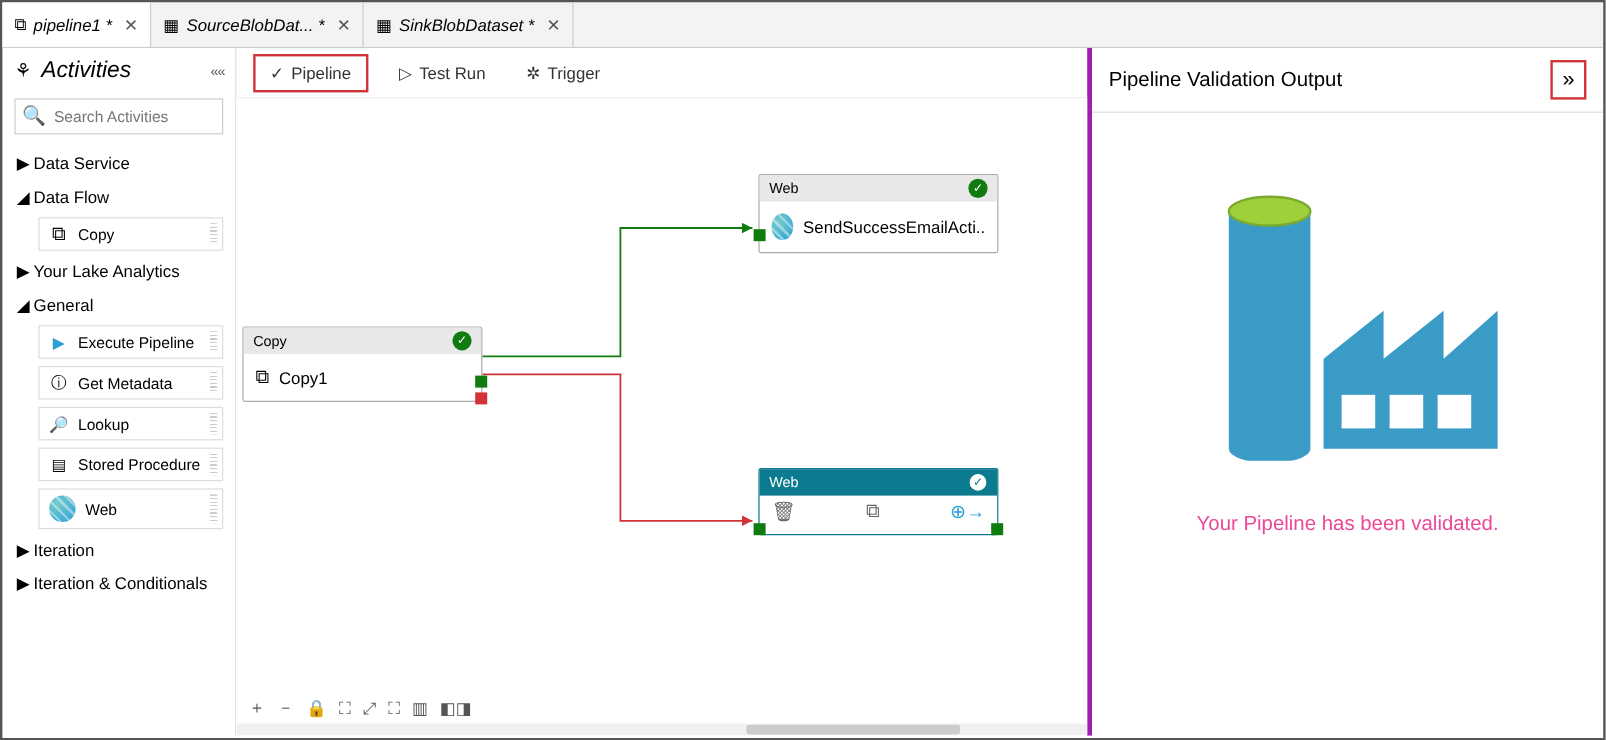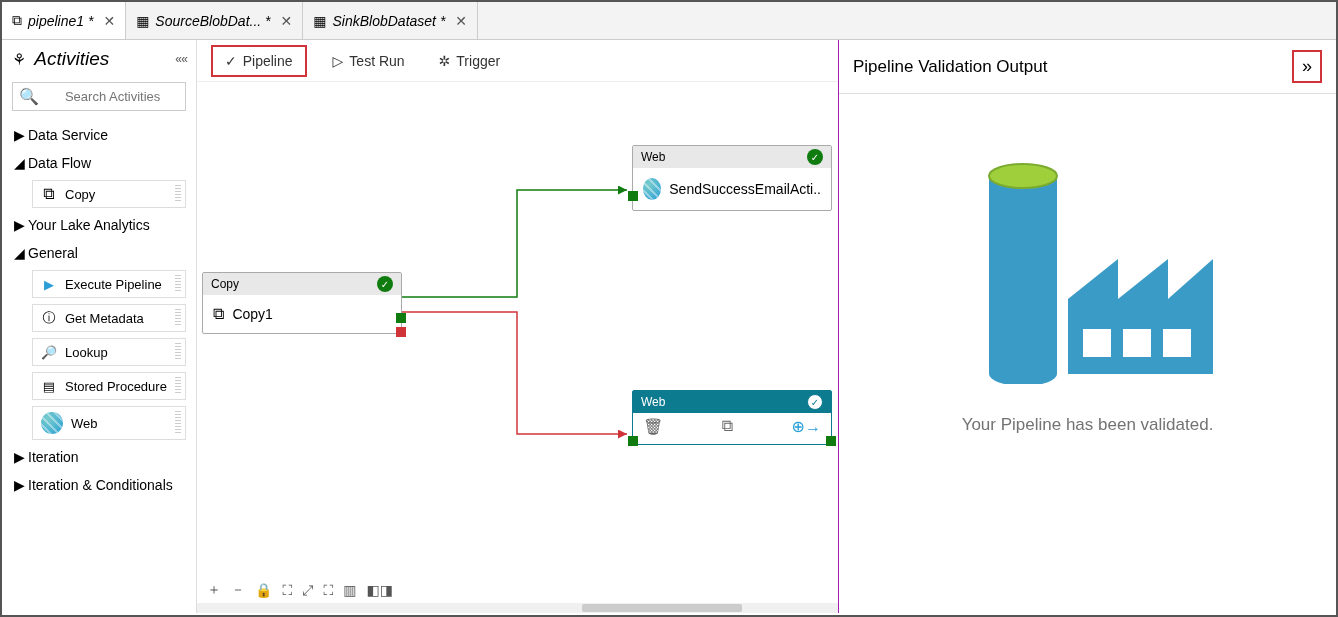--- a/index.html
+++ b/index.html
@@ -13,21 +13,21 @@
 
 
 .main { display: flex; height: calc(100% - 40px); }
 
 
 .sidebar { width: 195px; border-right: 1px solid #ddd; display: flex; flex-direction: column; }
 .sb-header { display: flex; align-items: center; padding: 8px 10px; gap: 8px; }
 .sb-title { font-size: 19px; flex: 1; font-style: italic; }
 .sb-collapse { font-size: 12px; color: #555; letter-spacing: -2px; }
 .search-box { margin: 4px 10px 10px 10px; border: 1px solid #ccc; display: flex; align-items: center; padding: 4px 6px; }
-.search-box input { border: none; outline: none; font-size: 13px; width: 100%; color: #555; margin-left: 20px; }
+.search-box input { border: none; outline: none; font-size: 13px; width: 100%; color: #555; }
 .search-box .mag { color: #888; margin-right: 6px; }
 .cat { padding: 6px 12px; font-size: 14px; display: flex; align-items: center; cursor: pointer; }
 .cat .arrow { width: 14px; display: inline-block; }
 .cat-open .arrow { transform: none; }
 .activity-item { margin: 3px 10px 3px 30px; border: 1px solid #ddd; padding: 5px 8px; font-size: 13px; display: flex; align-items: center; gap: 8px; cursor: grab; position: relative; }
 .activity-item .grip { position: absolute; right: 4px; top: 4px; bottom: 4px; width: 6px; background: repeating-linear-gradient(to bottom, #ccc 0 1px, transparent 1px 3px); }
 .ai-icon { width: 16px; height: 16px; display: inline-flex; align-items: center; justify-content: center; }
 
 
 .canvas-wrap { flex: 1; position: relative; display: flex; flex-direction: column; }
@@ -57,27 +57,27 @@
 .port.green { background: #107c10; }
 .port.red { background: #d13438; }
 .port.right-top { right: -5px; top: 40px; }
 .port.right-bottom { right: -5px; top: 54px; }
 .port.left-mid { left: -5px; top: 45px; }
 .port.right-mid { right: -5px; top: 45px; }
 
 svg.connectors { position: absolute; left: 0; top: 0; pointer-events: none; }
 
 
-.vpanel { width: 498px; border-left: 1px solid #a21caf; display: flex; flex-direction: column; }
+.vpanel { width: 430px; border-left: 4px solid #a21caf; display: flex; flex-direction: column; }
 .vheader { display: flex; justify-content: space-between; align-items: center; padding: 10px 14px; border-bottom: 1px solid #ddd; }
 .vheader h3 { font-weight: 400; font-size: 17px; }
 .vclose { border: 2px solid #d13438; padding: 4px 8px; cursor: pointer; font-size: 18px; }
 .vbody { flex: 1; display: flex; flex-direction: column; align-items: center; padding-top: 50px; }
 .factory-svg { width: 260px; height: 240px; }
-.vmsg { text-align: right; margin-top: 28px; font-size: 17px; color: #737373; line-height: 1.5; }
+.vmsg { text-align: right; margin-top: 40px; font-size: 17px; color: #ec4899; line-height: 1.5; }
 
 .web-icon { width:22px; height:22px; border-radius:50%; background: radial-gradient(circle at 30% 30%, #7cc, #2a9fd6); display:inline-block; position:relative;}
 .web-icon::after { content:""; position:absolute; inset:0; border-radius:50%; background: repeating-linear-gradient(45deg, rgba(255,255,255,.4) 0 2px, transparent 2px 6px);}
 .copy-icon { font-size: 16px; }
 .tab-icon { font-size: 14px; }
 </style>
 </head>
 <body>
 
 <div class="tabs">

